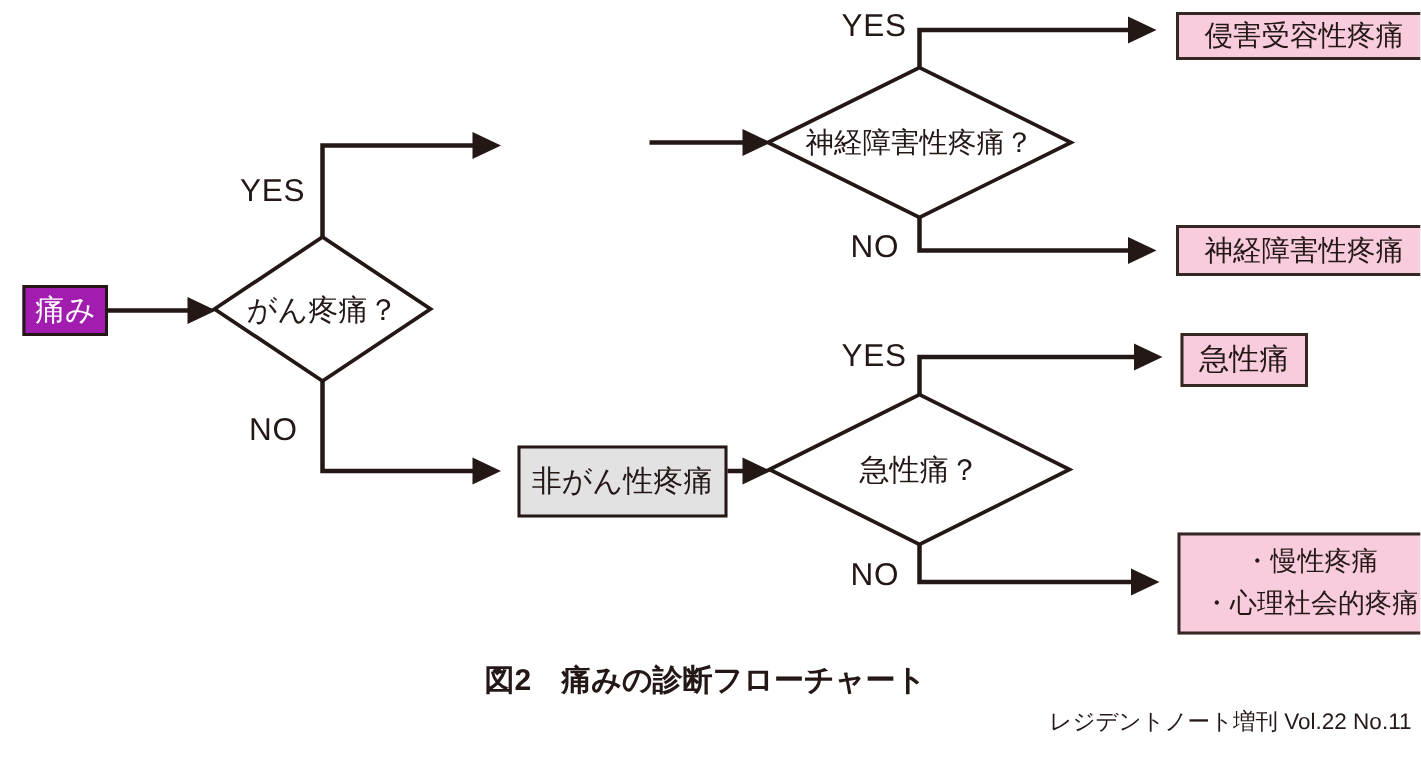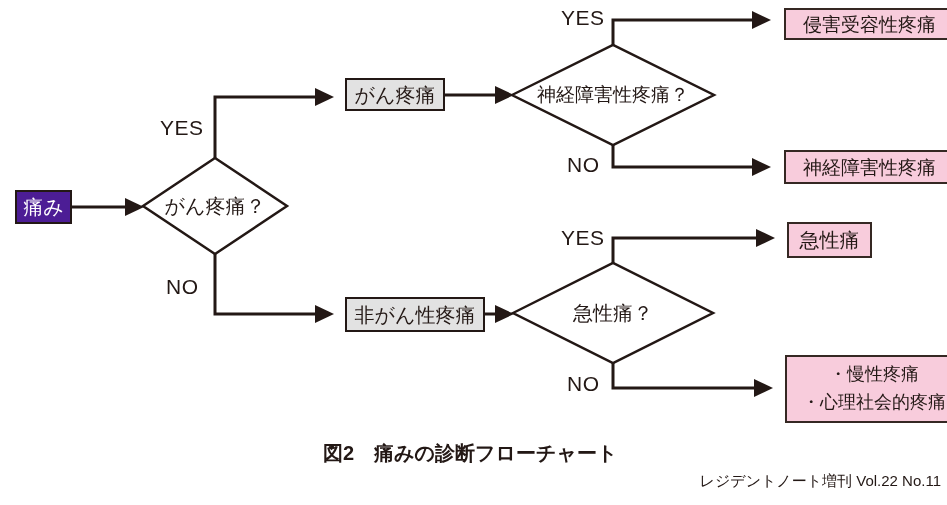--- a/index.html
+++ b/index.html
@@ -6,26 +6,26 @@
   .stage{
     position:relative;width:947px;height:505px;background:#fff;overflow:hidden;
     font-family:"Liberation Sans","DejaVu Sans",sans-serif;color:#231815;
   }
   .layer{position:absolute;left:0;top:0;width:947px;height:505px;}
   .node{
     position:absolute;display:flex;align-items:center;justify-content:center;
     box-sizing:border-box;font-size:20px;line-height:1;white-space:nowrap;margin-left:12px;
   }
   .start{
-    background:#4c1d95;border:2px solid #231815;color:#fff;
+    background:#a21caf;border:2px solid #231815;color:#fff;
     left:3px;top:190px;width:57px;height:34px;
   }
   .process{background:#E2E2E2;border:2px solid #231815;color:#231815;}
   .p1{left:333px;top:78px;width:100px;height:33px;}
-  .p2{left:333px;top:297px;width:140px;height:35px;}
+  .p2{left:333px;top:297px;width:140px;height:48px;}
   .result{background:#F8CCDC;border:2px solid #352823;color:#231815;}
   .r1{left:772px;top:8px;width:171px;height:32px;font-size:19px;}
   .r2{left:772px;top:150px;width:171px;height:34px;font-size:19px;}
   .r3{left:775px;top:222px;width:85px;height:36px;}
   .r4{
     left:773px;top:355px;width:172px;height:68px;
     flex-direction:column;align-items:center;justify-content:center;
     padding-left:6px;font-size:18px;line-height:1.55;
   }
   .dlabel{
@@ -86,21 +86,20 @@
       <polygon points="513,313 613,263 713,313 613,363"></polygon>
     </g>
   </svg>
 
   <div class="node start">痛み</div>
 
   <div class="dlabel d1">がん疼痛？</div>
   <div class="dlabel d2">神経障害性疼痛？</div>
   <div class="dlabel d3">急性痛？</div>
 
-  <div class="node process p1">がん疼痛</div>
   <div class="node process p2">非がん性疼痛</div>
 
   <div class="node result r1">侵害受容性疼痛</div>
   <div class="node result r2">神経障害性疼痛</div>
   <div class="node result r3">急性痛</div>
   <div class="node result r4">
     <span>・慢性疼痛</span>
     <span>・心理社会的疼痛</span>
   </div>
 

